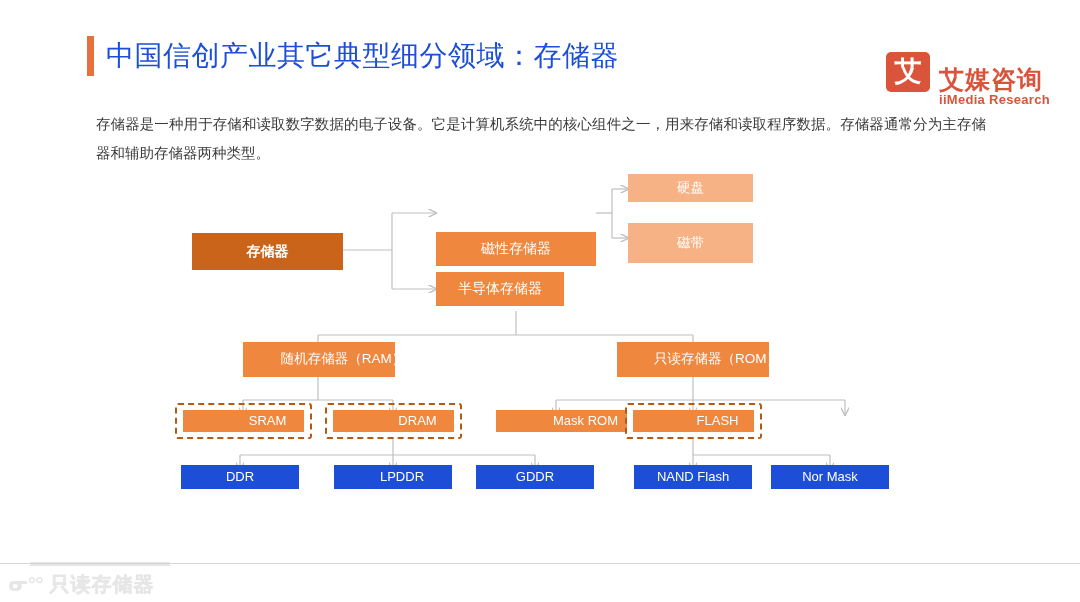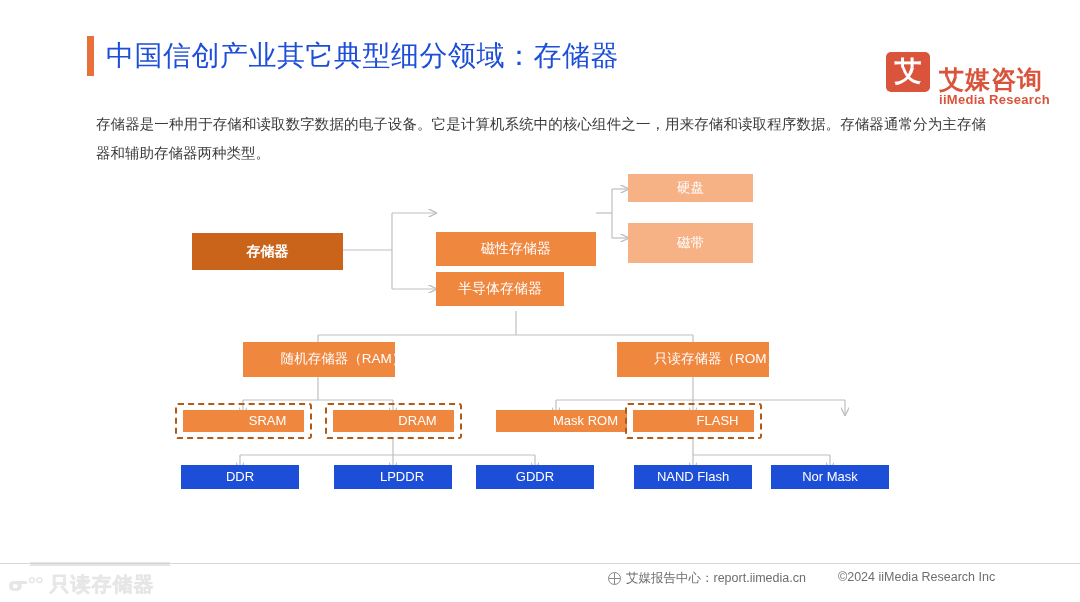--- a/index.html
+++ b/index.html
@@ -299,27 +299,20 @@
 
 
     <div class="node leaf sm" style="left:181px; top:300px; width:118px; height:24px;">DDR</div>
     <div class="node leaf sm" style="left:334px; top:300px; width:118px; height:24px;padding-left:18px;">LPDDR</div>
     <div class="node leaf sm" style="left:476px; top:300px; width:118px; height:24px;">GDDR</div>
     <div class="node leaf sm" style="left:634px; top:300px; width:118px; height:24px;">NAND Flash</div>
     <div class="node leaf sm" style="left:771px; top:300px; width:118px; height:24px;">Nor Mask</div>
   </div>
 
   <div class="footer-rule"></div>
-  <div class="footer">
-    <div class="footer-center">
-      <span class="globe-icon"></span>
-      <span>艾媒报告中心：report.iimedia.cn</span>
-    </div>
-    <div class="footer-right">©2024  iiMedia Research  Inc</div>
-  </div>
 
   <div class="wm-bar"></div>
   <div class="watermark">
     <span class="wm-mark">ᓂ°°</span>
     <span class="wm-text">只读存储器</span>
   </div>
 
 </div>
 
 </body></html>

